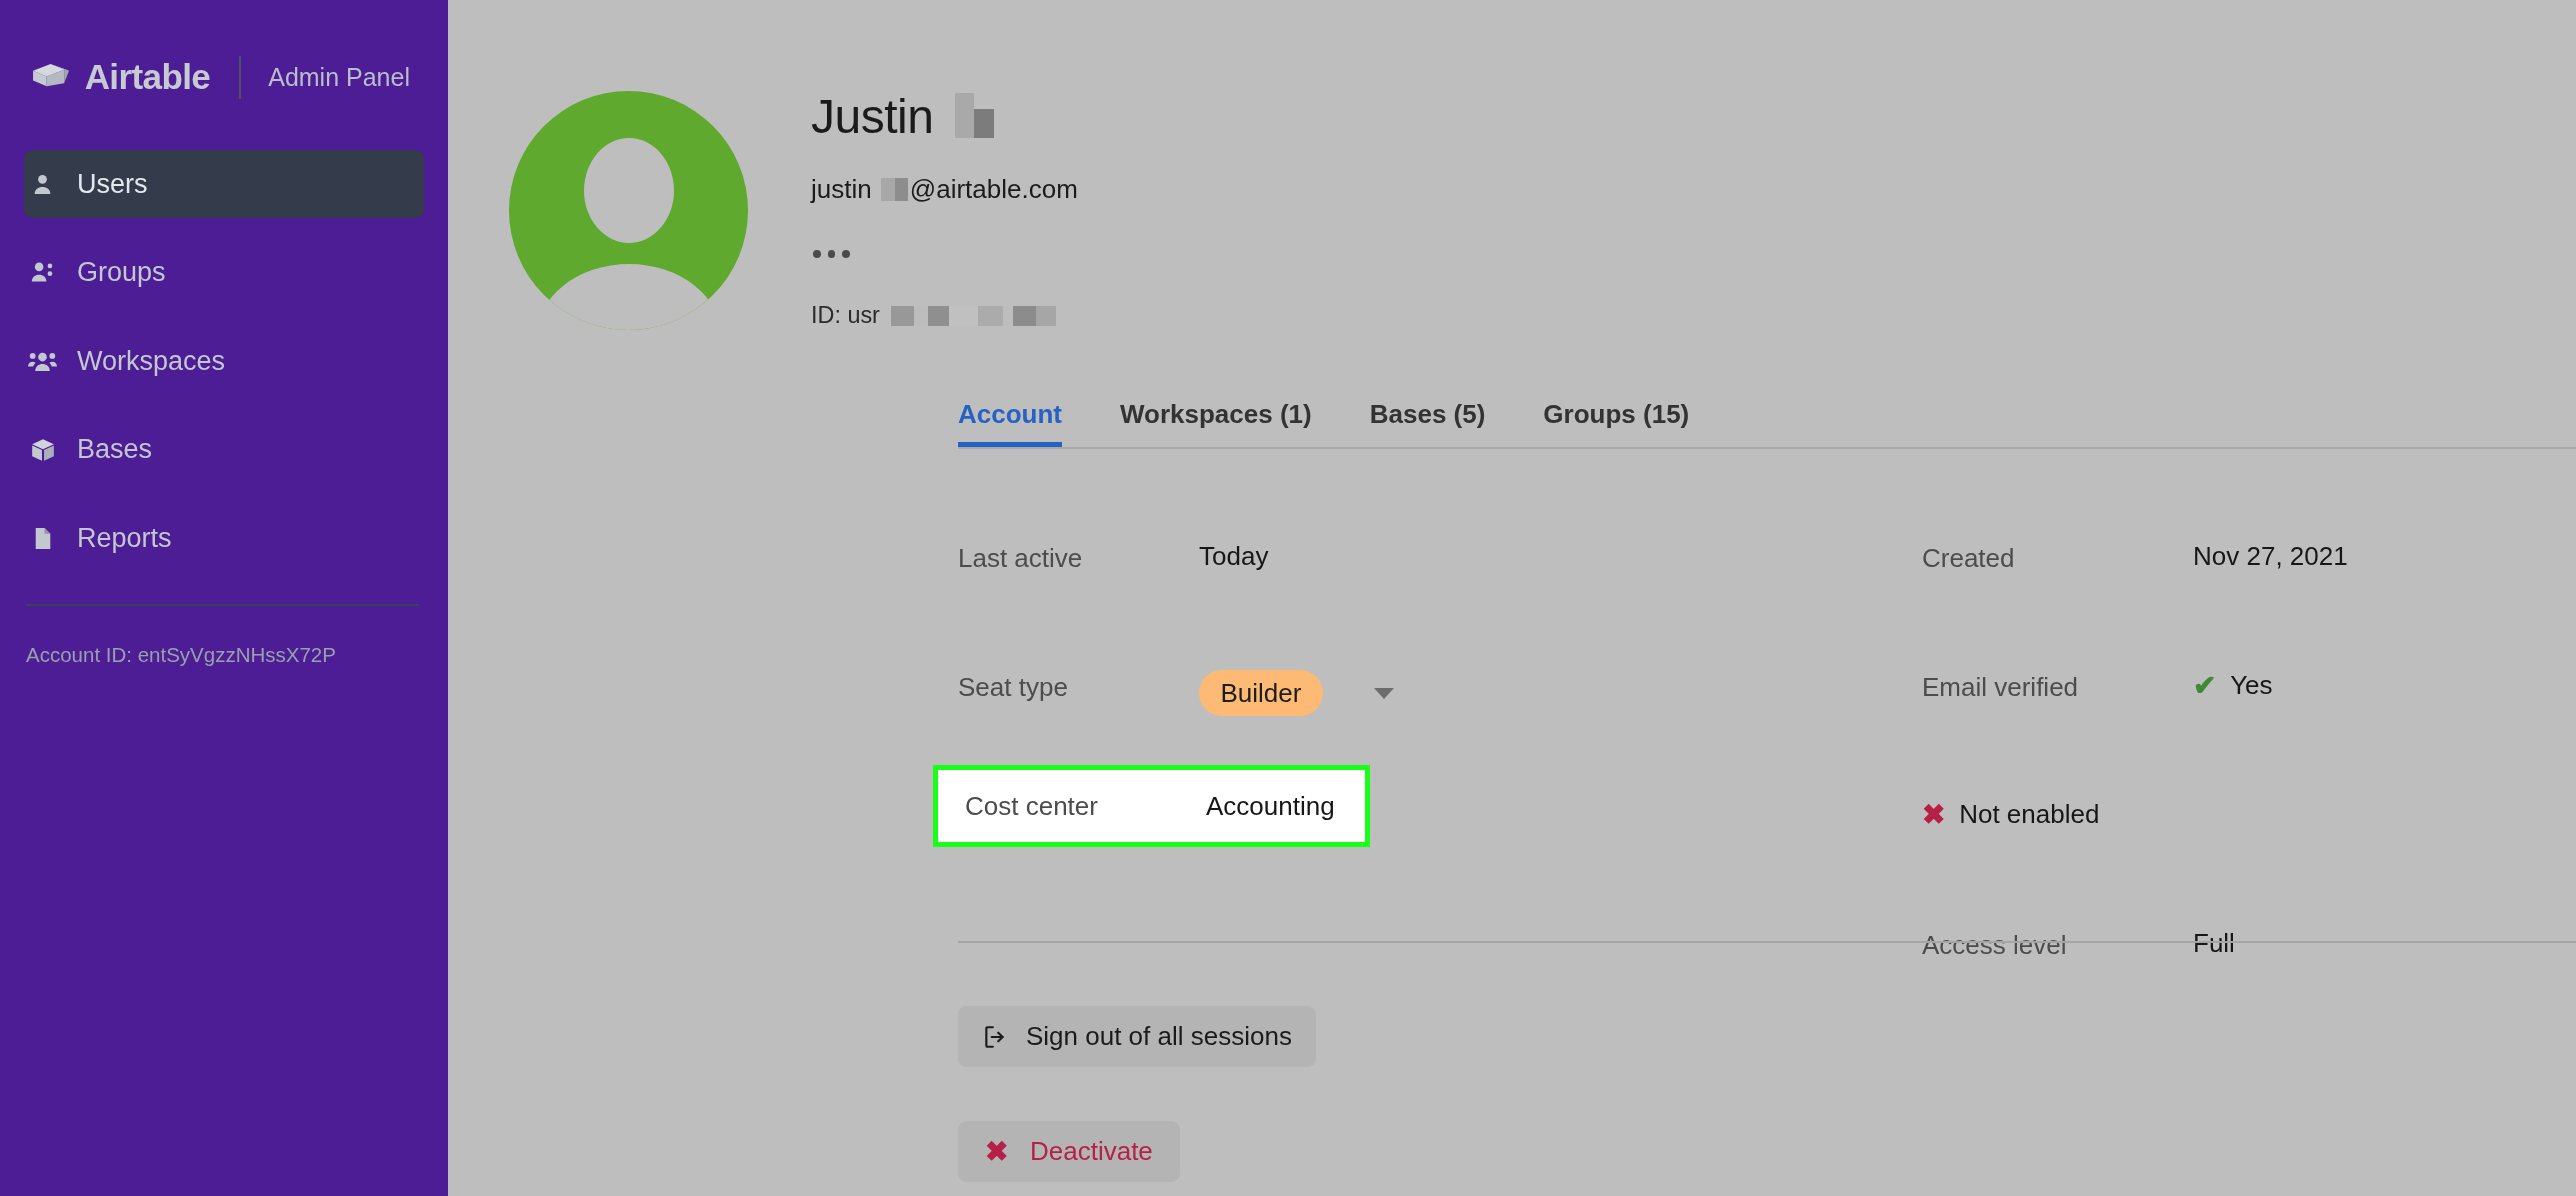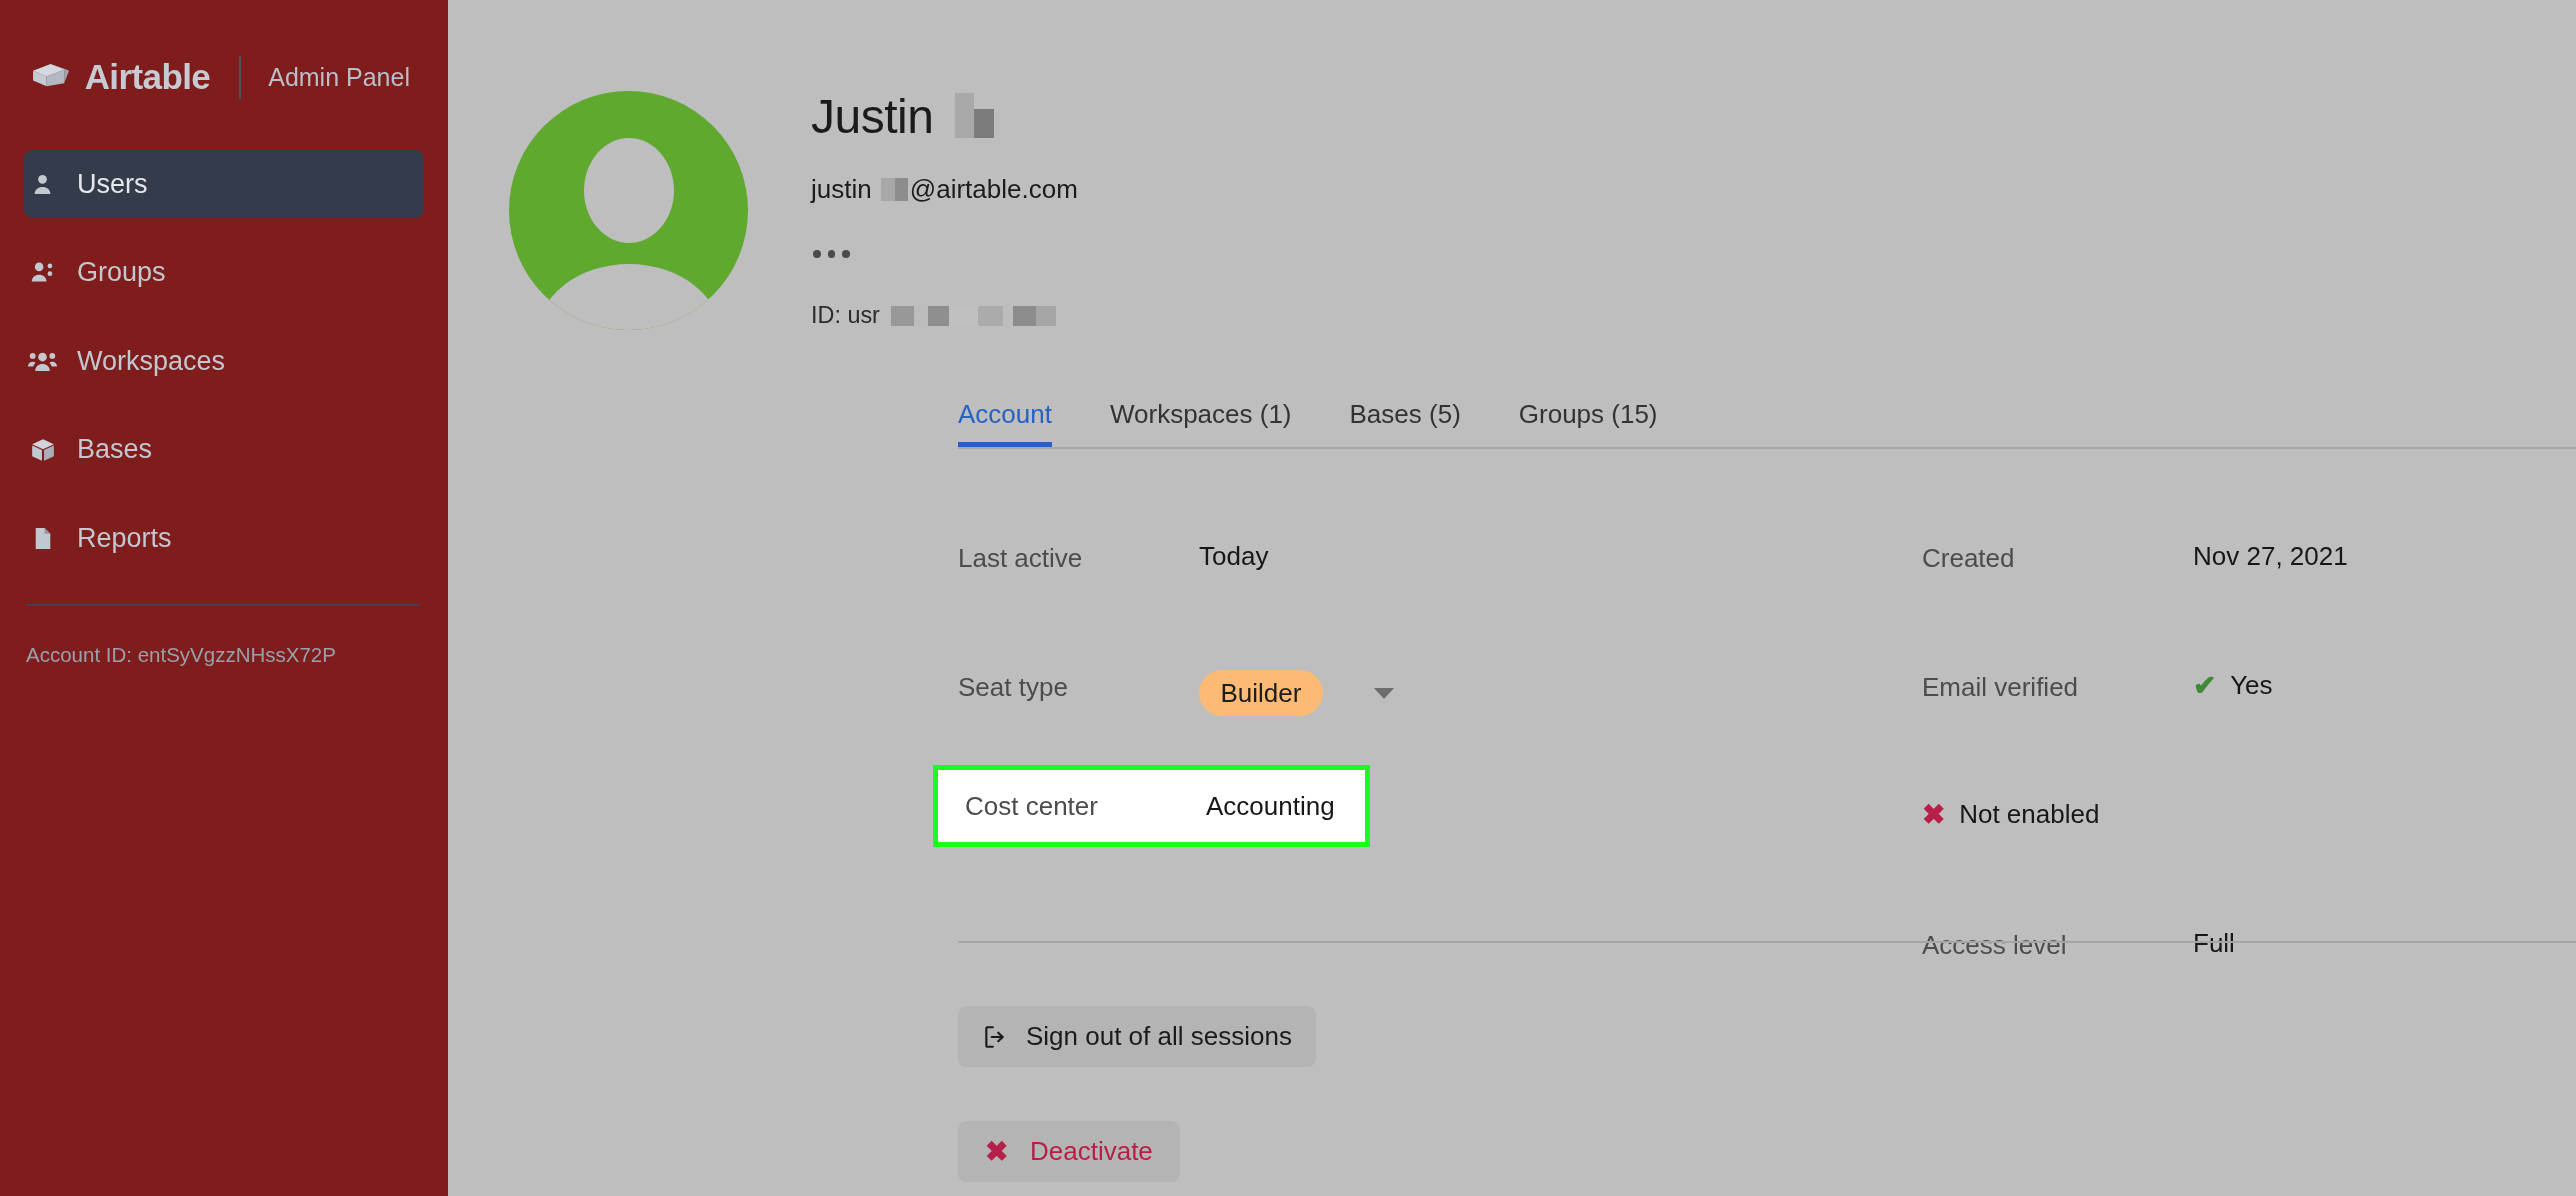--- a/index.html
+++ b/index.html
@@ -13,21 +13,21 @@
   .app {
     display: flex;
     width: 2576px;
     height: 1197px;
   }
 
   
   .sidebar {
     width: 448px;
     height: 100%;
-    background: #7f1d1d;
+    background: #4c1d95;
     flex: 0 0 448px;
     position: relative;
     padding-top: 47px;
   }
   .brand {
     display: flex;
     align-items: center;
     height: 60px;
     padding-left: 32px;
     margin-bottom: 43px;
@@ -190,20 +190,21 @@
     gap: 0;
   }
   .tab {
     font-size: 26px;
     color: #333333;
     padding: 0 0 18.5px 0;
     margin-right: 58px;
     cursor: pointer;
     position: relative;
     white-space: nowrap;
+    font-weight: bold;
   }
   .tab.active { color: #2662c4; }
   .tab.active::after {
     content: "";
     position: absolute;
     left: 0; right: 0; bottom: 0;
     height: 6.8px;
     background: #2662c4;
   }
   .tabs-rule {

